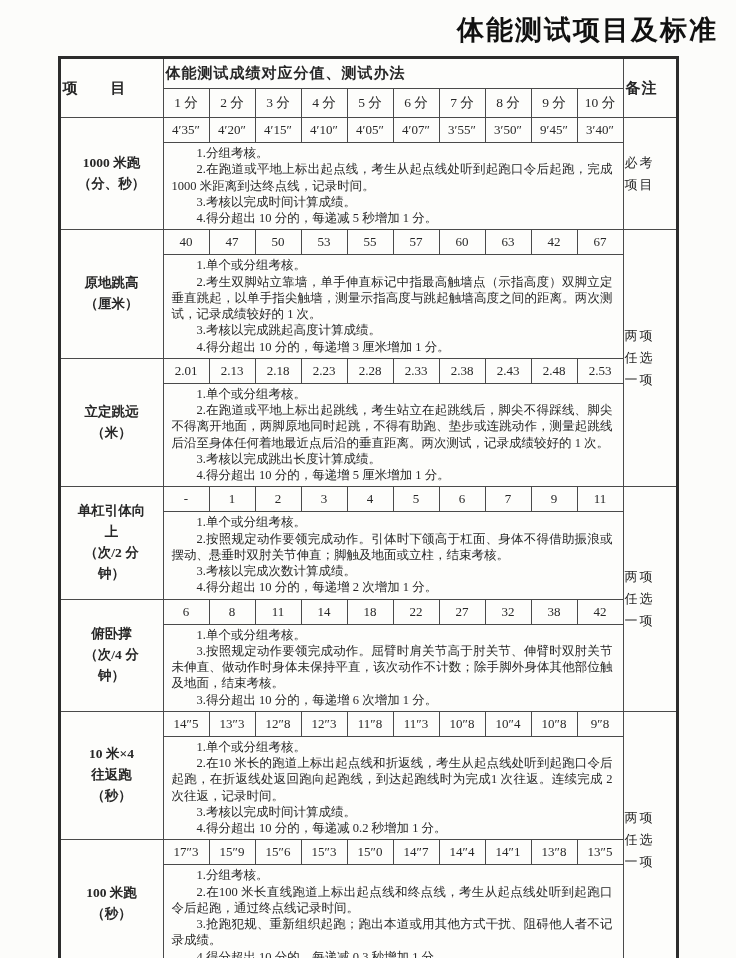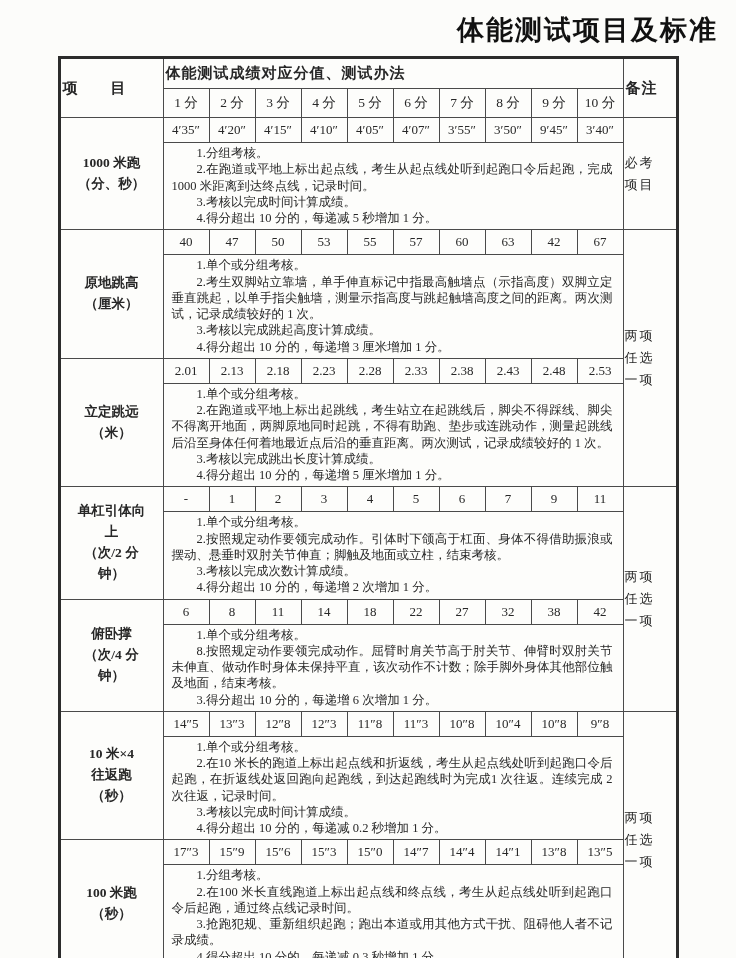--- a/index.html
+++ b/index.html
@@ -231,21 +231,21 @@
       <td class="value-cell">18</td>
       <td class="value-cell">22</td>
       <td class="value-cell">27</td>
       <td class="value-cell">32</td>
       <td class="value-cell">38</td>
       <td class="value-cell">42</td>
     </tr>
     <tr>
       <td class="method-cell" colspan="10">
         <p>1.单个或分组考核。</p>
-        <p>8.按照规定动作要领完成动作。屈臂时肩关节高于肘关节、伸臂时双肘关节未伸直、做动作时身体未保持平直，该次动作不计数；除手脚外身体其他部位触及地面，结束考核。</p>
+        <p>3.按照规定动作要领完成动作。屈臂时肩关节高于肘关节、伸臂时双肘关节未伸直、做动作时身体未保持平直，该次动作不计数；除手脚外身体其他部位触及地面，结束考核。</p>
         <p>3.得分超出 10 分的，每递增 6 次增加 1 分。</p>
       </td>
     </tr>
 
     <tr>
       <td class="item-label" rowspan="2">10 米×4
 往返跑
 （秒）</td>
       <td class="value-cell">14″5</td>
       <td class="value-cell">13″3</td>

